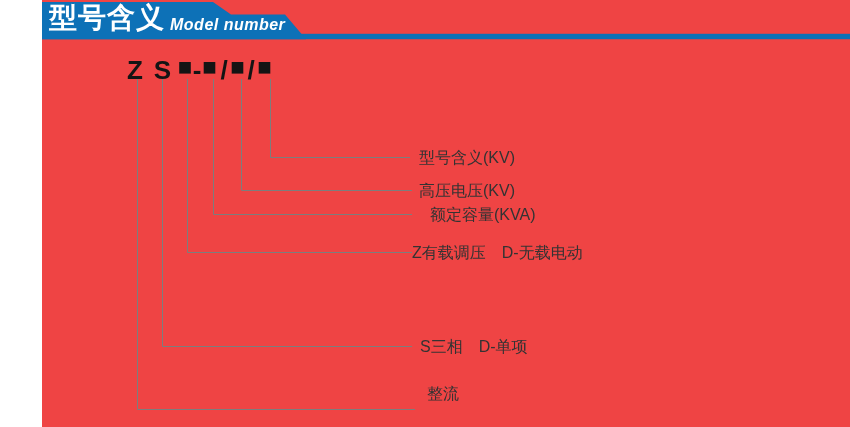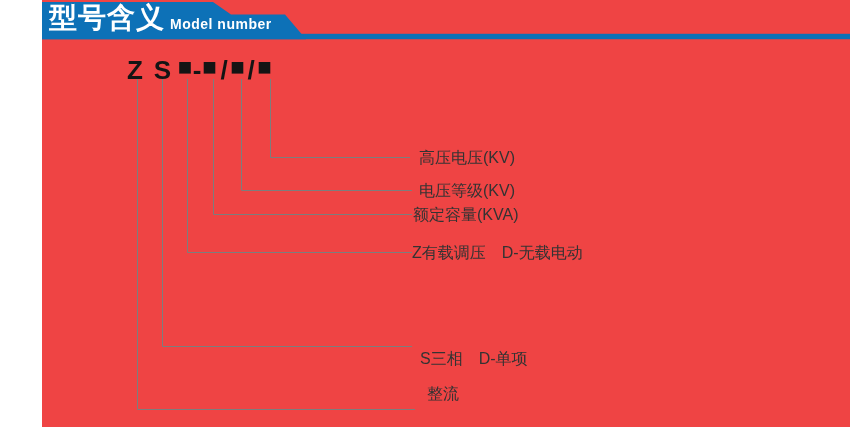--- a/index.html
+++ b/index.html
@@ -13,22 +13,22 @@
   }
   
   .banner-svg{position:absolute;left:0;top:0;display:block;}
   .title-cn{
     position:absolute;left:7px;top:3px;
     font-size:28px;font-weight:bold;color:#ffffff;
     letter-spacing:1px;line-height:30px;margin:0;
   }
   .title-en{
     position:absolute;left:128px;top:17px;
-    font-size:14px;font-weight:bold;color:#ffffff;
-    letter-spacing:0.5px;line-height:15px;
+    font-size:16px;font-weight:bold;color:#ffffff;
+    letter-spacing:0.5px;line-height:15px;font-style:italic;
   }
   
   .mp{
     position:absolute;top:57px;
     transform:translateX(-50%);
     font-size:26px;line-height:26px;font-weight:600;color:#141414;
     white-space:pre;
   }
   .mp.sq{font-size:24px;line-height:24px;top:55px;}
   
@@ -69,21 +69,21 @@
       <path d="M228.5 79 V157.5 H368"></path>
       <path d="M199.5 79 V190.5 H370"></path>
       <path d="M171.5 79 V214.5 H370"></path>
       <path d="M145.5 79 V252.5 H370"></path>
       <path d="M120.5 79 V346.5 H370"></path>
       <path d="M95.5 79 V409.5 H373"></path>
     </g>
   </svg>
 
   <div>
-    <div class="lbl" style="left:377px;top:149px">高压电压(KV)</div>
-    <div class="lbl" style="left:377px;top:182px">电压等级(KV)</div>
-    <div class="lbl" style="left:371px;top:206px">额定容量(KVA)</div>
+    <div class="lbl" style="left:377px;top:149px">型号含义(KV)</div>
+    <div class="lbl" style="left:377px;top:182px">高压电压(KV)</div>
+    <div class="lbl" style="left:388px;top:206px">额定容量(KVA)</div>
     <div class="lbl" style="left:370px;top:244px">Z有载调压　D-无载电动</div>
-    <div class="lbl" style="left:378px;top:350px">S三相　D-单项</div>
+    <div class="lbl" style="left:378px;top:338px">S三相　D-单项</div>
     <div class="lbl" style="left:385px;top:385px">整流</div>
   </div>
 
 </div>
 
 </body></html>

